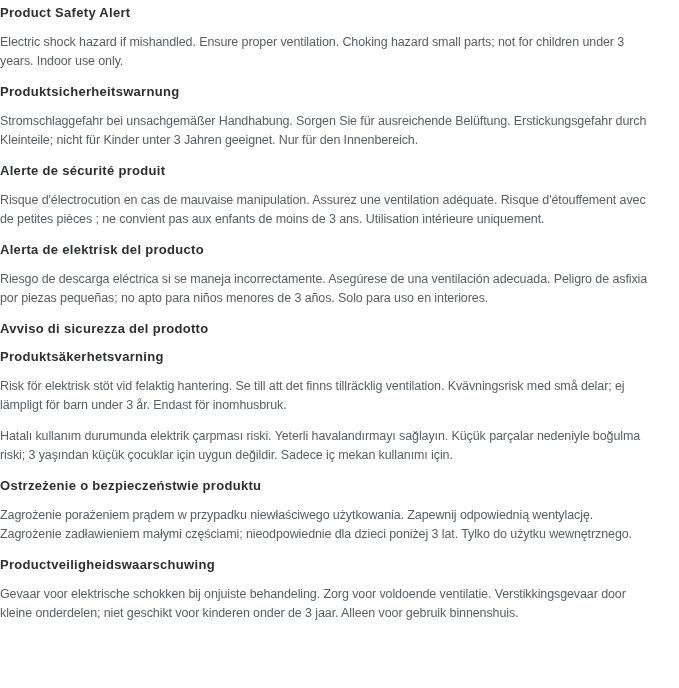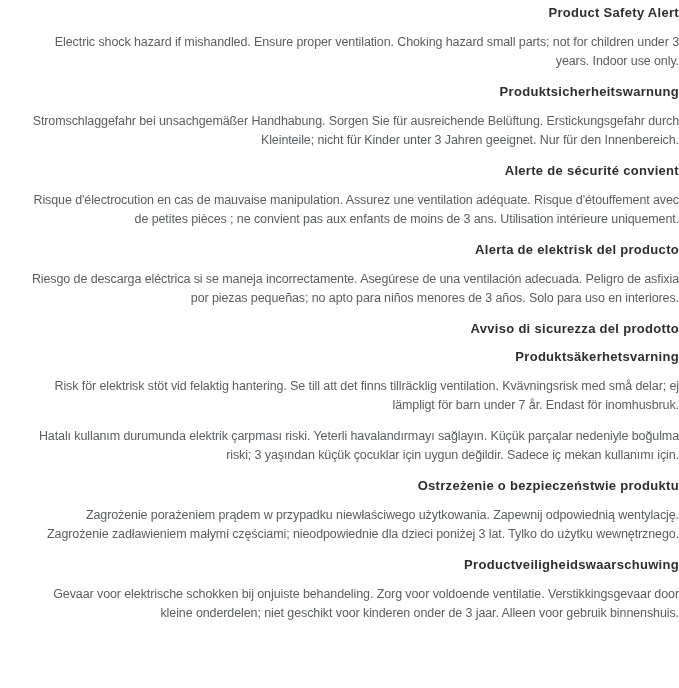--- a/index.html
+++ b/index.html
@@ -10,21 +10,21 @@
     background: #ffffff;
     overflow: hidden;
     font-family: "Liberation Sans", sans-serif;
   }
   main {
     box-sizing: border-box;
     width: 679px;
     padding-top: 4px;
   }
   .safety-section {
-    text-align: right;
+    text-align: left;
   }
   .section-title {
     margin: 0 0 11px 0;
     font-size: 13px;
     line-height: 17px;
     font-weight: bold;
     color: #2d2f30;
     letter-spacing: 0.3px;
     white-space: pre;
   }
@@ -46,36 +46,36 @@
       <h3 class="section-title">Product Safety Alert</h3>
       <p class="section-body">Electric shock hazard if mishandled. Ensure proper ventilation. Choking hazard small parts; not for children under 3
 years. Indoor use only.</p>
     </section>
     <section class="safety-section">
       <h3 class="section-title">Produktsicherheitswarnung</h3>
       <p class="section-body">Stromschlaggefahr bei unsachgemäßer Handhabung. Sorgen Sie für ausreichende Belüftung. Erstickungsgefahr durch
 Kleinteile; nicht für Kinder unter 3 Jahren geeignet. Nur für den Innenbereich.</p>
     </section>
     <section class="safety-section">
-      <h3 class="section-title">Alerte de sécurité convient</h3>
+      <h3 class="section-title">Alerte de sécurité produit</h3>
       <p class="section-body">Risque d'électrocution en cas de mauvaise manipulation. Assurez une ventilation adéquate. Risque d'étouffement avec
 de petites pièces ; ne convient pas aux enfants de moins de 3 ans. Utilisation intérieure uniquement.</p>
     </section>
     <section class="safety-section">
       <h3 class="section-title">Alerta de elektrisk del producto</h3>
       <p class="section-body">Riesgo de descarga eléctrica si se maneja incorrectamente. Asegúrese de una ventilación adecuada. Peligro de asfixia
 por piezas pequeñas; no apto para niños menores de 3 años. Solo para uso en interiores.</p>
     </section>
     <section class="safety-section">
       <h3 class="section-title">Avviso di sicurezza del prodotto</h3>
     </section>
     <section class="safety-section">
       <h3 class="section-title">Produktsäkerhetsvarning</h3>
       <p class="section-body">Risk för elektrisk stöt vid felaktig hantering. Se till att det finns tillräcklig ventilation. Kvävningsrisk med små delar; ej
-lämpligt för barn under 7 år. Endast för inomhusbruk.</p>
+lämpligt för barn under 3 år. Endast för inomhusbruk.</p>
     </section>
     <section class="safety-section">
       <p class="section-body">Hatalı kullanım durumunda elektrik çarpması riski. Yeterli havalandırmayı sağlayın. Küçük parçalar nedeniyle boğulma
 riski; 3 yaşından küçük çocuklar için uygun değildir. Sadece iç mekan kullanımı için.</p>
     </section>
     <section class="safety-section">
       <h3 class="section-title">Ostrzeżenie o bezpieczeństwie produktu</h3>
       <p class="section-body">Zagrożenie porażeniem prądem w przypadku niewłaściwego użytkowania. Zapewnij odpowiednią wentylację.
 Zagrożenie zadławieniem małymi częściami; nieodpowiednie dla dzieci poniżej 3 lat. Tylko do użytku wewnętrznego.</p>
     </section>

